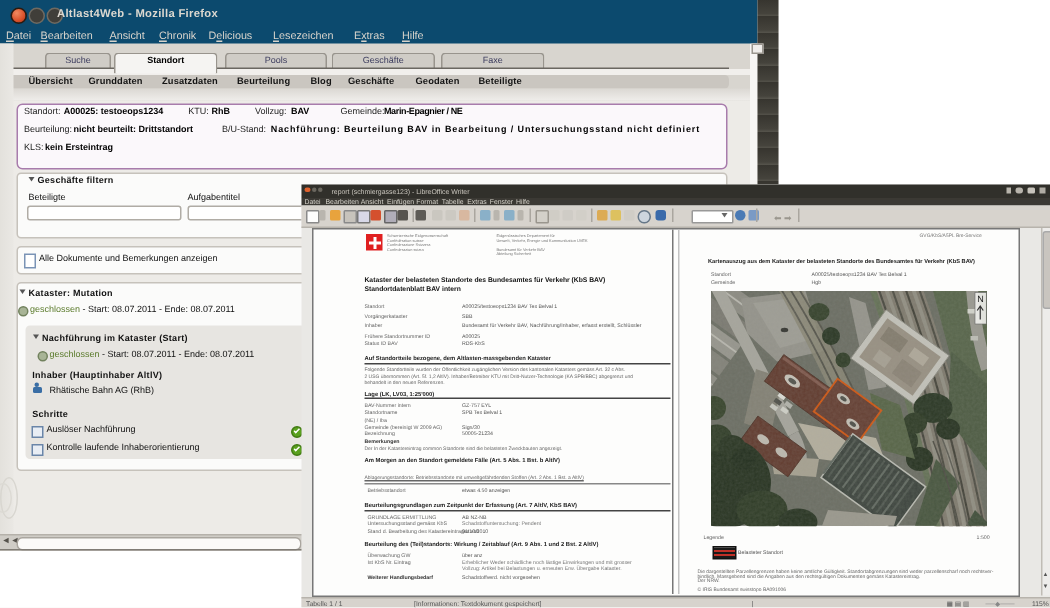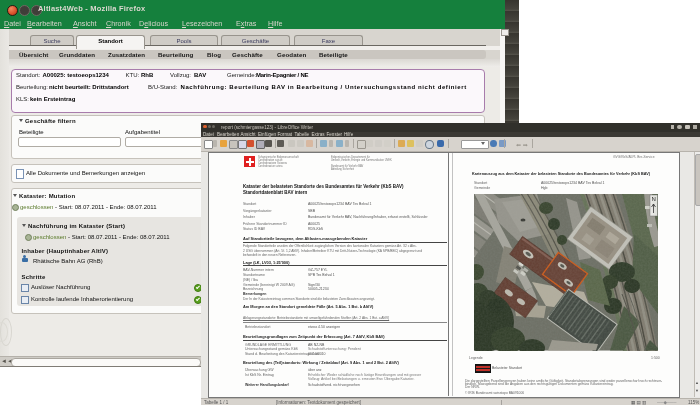--- a/index.html
+++ b/index.html
@@ -1,18 +1,18 @@
 <!DOCTYPE html>
 <html><head><meta charset="utf-8">
 <style>
   html,body{margin:0;padding:0;width:700px;height:405px;overflow:hidden;background:#fff;
     font-family:"Liberation Sans", sans-serif;}
   #screen{position:relative;width:700px;height:405px;background:#ffffff;overflow:hidden;}
   #ff{position:absolute;left:0;top:0;width:519px;height:367px;background:#edebe7;}
-  #ffhead{position:absolute;left:0;top:0;width:505px;height:31px;background:#15803d;}
+  #ffhead{position:absolute;left:0;top:0;width:505px;height:31px;background:#0c4a6e;}
   .ffbtn{position:absolute;top:5px;width:9px;height:9px;border-radius:50%;}
   #fftitle{position:absolute;left:38px;top:3.5px;color:#dcd8d0;font-size:7.5px;font-weight:bold;letter-spacing:0.2px;}
   .ffmenu{position:absolute;top:18.5px;color:#d8d4cc;font-size:7.2px;}
   #ffchrome{position:absolute;left:0;top:29px;width:500px;height:38px;background:#d8d5cf;}
   #chromewhite{position:absolute;left:0;top:17px;width:505px;height:4px;background:#f1efec;}
   #chromegrad{position:absolute;left:0;top:30px;width:505px;height:8px;background:linear-gradient(#dbd8d3,#efedea);}
   .tab{position:absolute;top:5.5px;height:11px;background:#cfccc6;border:1px solid #98948d;border-bottom:none;
        border-radius:3px 3px 0 0;font-size:6px;color:#3c3c5e;text-align:center;line-height:11px;}
   #tabline{position:absolute;top:16.2px;left:0;width:486px;height:1px;background:#6a6761;}
   .tabactive{background:#f5f4f2;color:#000;font-weight:bold;z-index:3;height:13px;}

